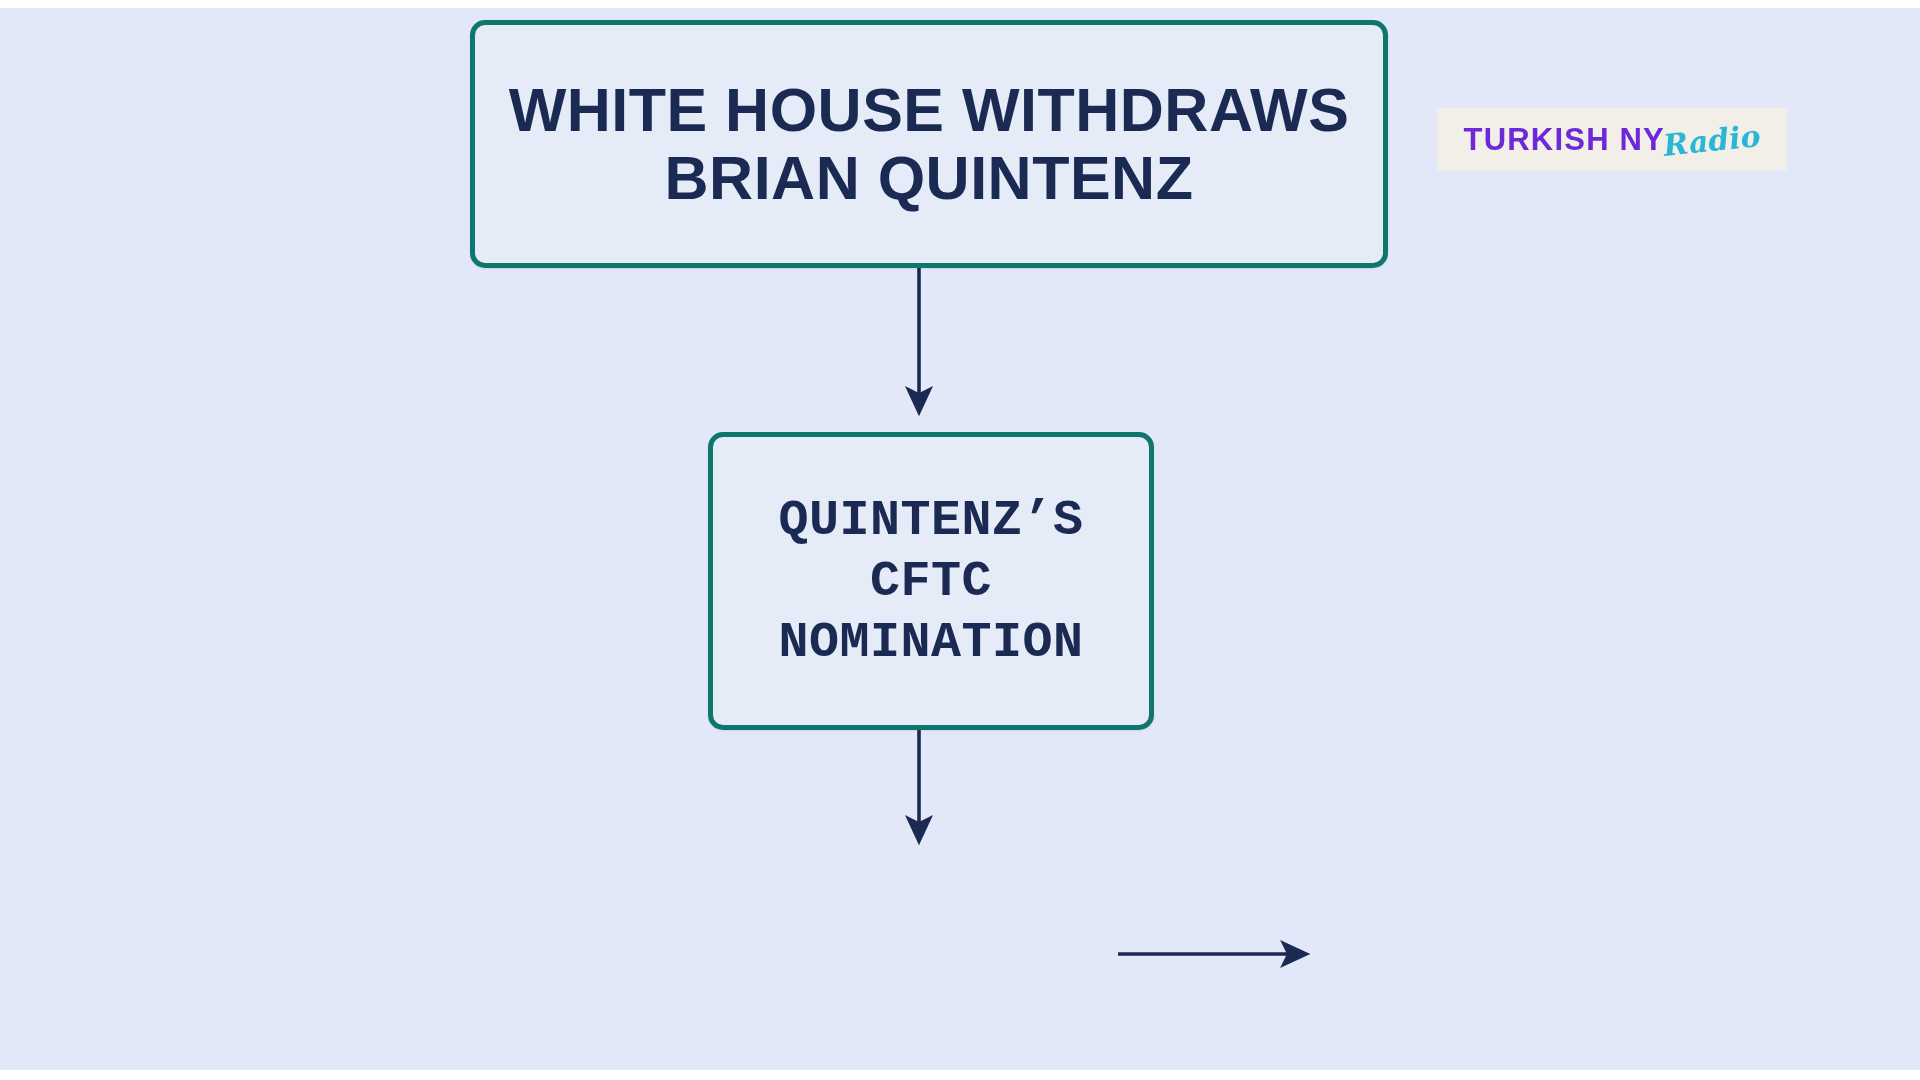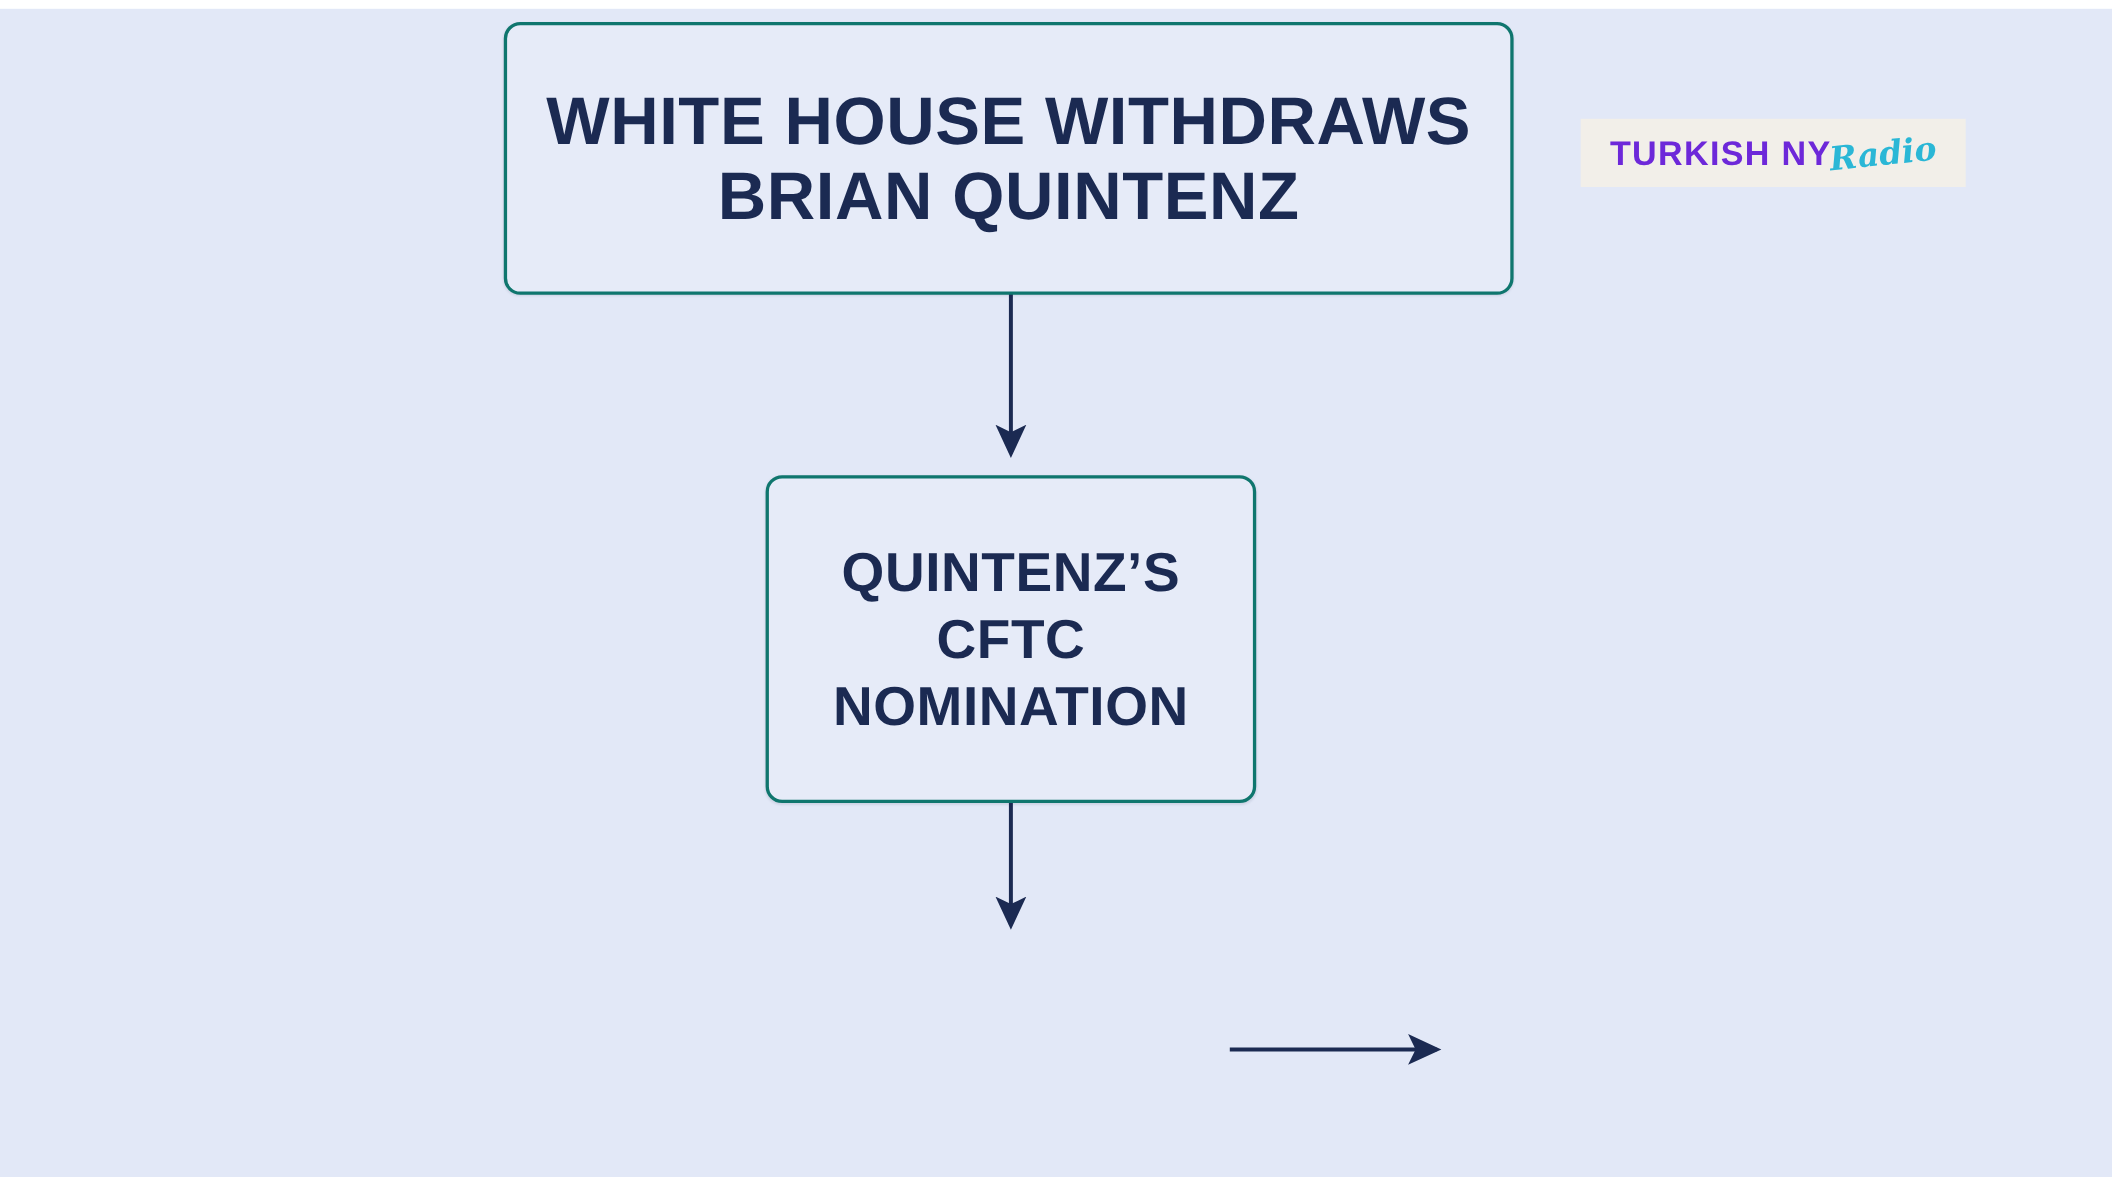--- a/index.html
+++ b/index.html
@@ -28,33 +28,34 @@
     width: 1920px;
     height: 1062px;
     background: #e2e8f7;
     overflow: hidden;
   }
 
   
   .node {
     position: absolute;
     box-sizing: border-box;
-    border: 3px solid #0f766e;
+    border: 5px solid #0f766e;
     border-radius: 15px;
     background: #e6ebf8;
     display: flex;
     align-items: center;
     justify-content: center;
     text-align: center;
     color: #1b2a52;
     font-weight: bold;
     letter-spacing: 0.5px;
     line-height: 1.12;
     text-transform: uppercase;
     box-shadow: 0 1px 2px rgba(27,42,82,0.10);
+    margin-left: 12px;
   }
 
   .node .txt {
     display: block;
     width: 100%;
     padding: 0 14px;
     box-sizing: border-box;
     white-space: pre-line;
   }
 
@@ -69,20 +70,21 @@
   }
 
   #node-nomination {
     left: 696px;
     top: 424px;
     width: 446px;
     height: 298px;
     font-size: 50px;
     letter-spacing: 0.5px;
     line-height: 1.22;
+    font-family: Liberation Mono, monospace;
   }
 
   #node-crypto {
     left: 718px;
     top: 852px;
     width: 398px;
     height: 204px;
     font-size: 47px;
     letter-spacing: 0.5px;
     line-height: 1.2;

